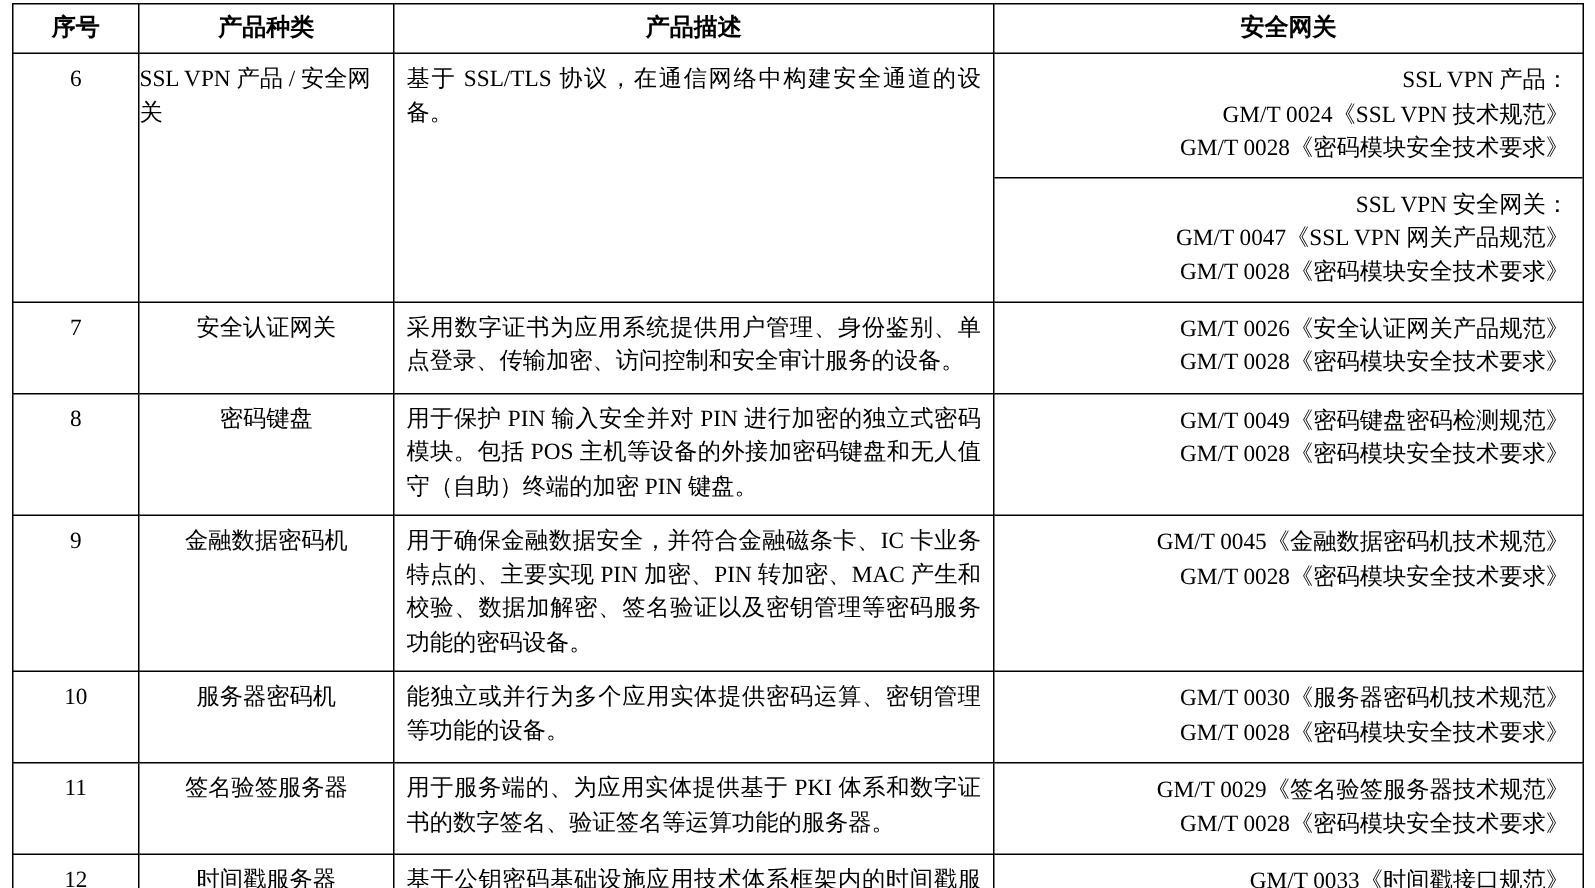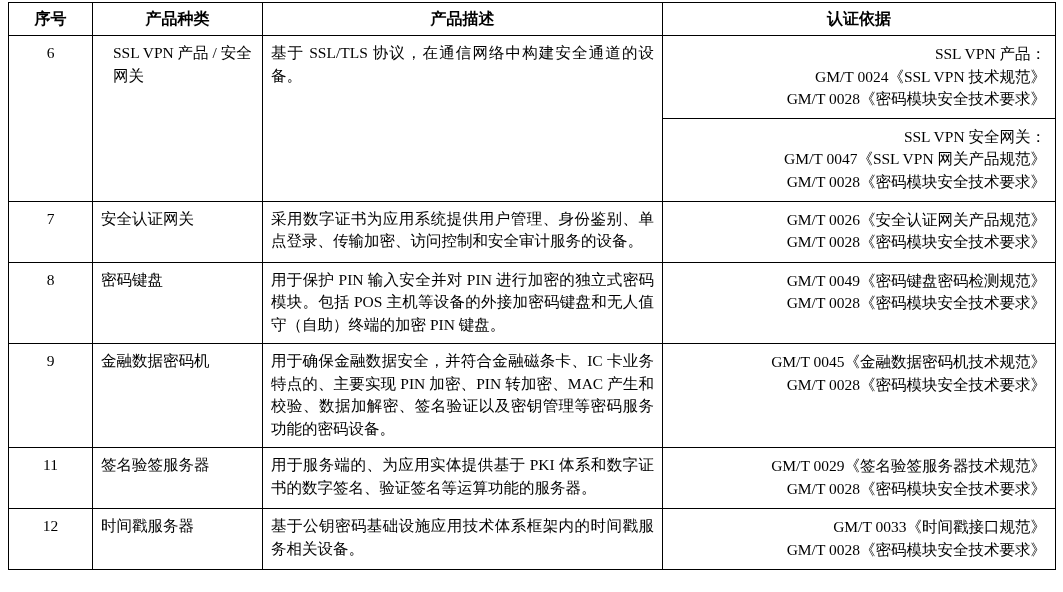--- a/index.html
+++ b/index.html
@@ -44,26 +44,27 @@
     padding-top: 4px;
     padding-bottom: 5px;
     font-size: 16px;
   }
   td.idx {
     text-align: center;
     vertical-align: middle;
     font-size: 15.5px;
   }
   td.kind {
+    text-align: center;
     vertical-align: middle;
     line-height: 1.5;
   }
   td.kind.lefty {
     text-align: left;
-    padding-left: 20px;
+    padding-left: 0;
   }
   td.desc {
     text-align: justify;
     text-justify: inter-ideograph;
     margin-left: 44px;
   }
   td.basis {
     text-align: left;
   }
   td.basis .line { white-space: nowrap; }
@@ -83,21 +84,21 @@
       <col class="c-idx">
       <col class="c-kind">
       <col class="c-desc">
       <col class="c-basis">
     </colgroup>
     <thead>
       <tr>
         <th>序号</th>
         <th>产品种类</th>
         <th>产品描述</th>
-        <th>认证依据</th>
+        <th>安全网关</th>
       </tr>
     </thead>
     <tbody id="table-body">
         <tr>
           <td class="idx">6</td>
           <td class="kind lefty">SSL VPN 产品 / 安全网关</td>
           <td class="desc">基于 SSL/TLS 协议，在通信网络中构建安全通道的设备。</td>
           <td class="basis">
             <div class="grp">
               <div class="line">SSL VPN 产品：</div>
@@ -139,20 +140,31 @@
           <td class="kind">金融数据密码机</td>
           <td class="desc">用于确保金融数据安全，并符合金融磁条卡、IC 卡业务特点的、主要实现 PIN 加密、PIN 转加密、MAC 产生和校验、数据加解密、签名验证以及密钥管理等密码服务功能的密码设备。</td>
           <td class="basis">
             <div class="grp">
               <div class="line">GM/T 0045《金融数据密码机技术规范》</div>
               <div class="line">GM/T 0028《密码模块安全技术要求》</div>
             </div>
           </td>
         </tr>
         <tr>
+          <td class="idx">10</td>
+          <td class="kind">服务器密码机</td>
+          <td class="desc">能独立或并行为多个应用实体提供密码运算、密钥管理等功能的设备。</td>
+          <td class="basis">
+            <div class="grp">
+              <div class="line">GM/T 0030《服务器密码机技术规范》</div>
+              <div class="line">GM/T 0028《密码模块安全技术要求》</div>
+            </div>
+          </td>
+        </tr>
+        <tr>
           <td class="idx">11</td>
           <td class="kind">签名验签服务器</td>
           <td class="desc">用于服务端的、为应用实体提供基于 PKI 体系和数字证书的数字签名、验证签名等运算功能的服务器。</td>
           <td class="basis">
             <div class="grp">
               <div class="line">GM/T 0029《签名验签服务器技术规范》</div>
               <div class="line">GM/T 0028《密码模块安全技术要求》</div>
             </div>
           </td>
         </tr>

